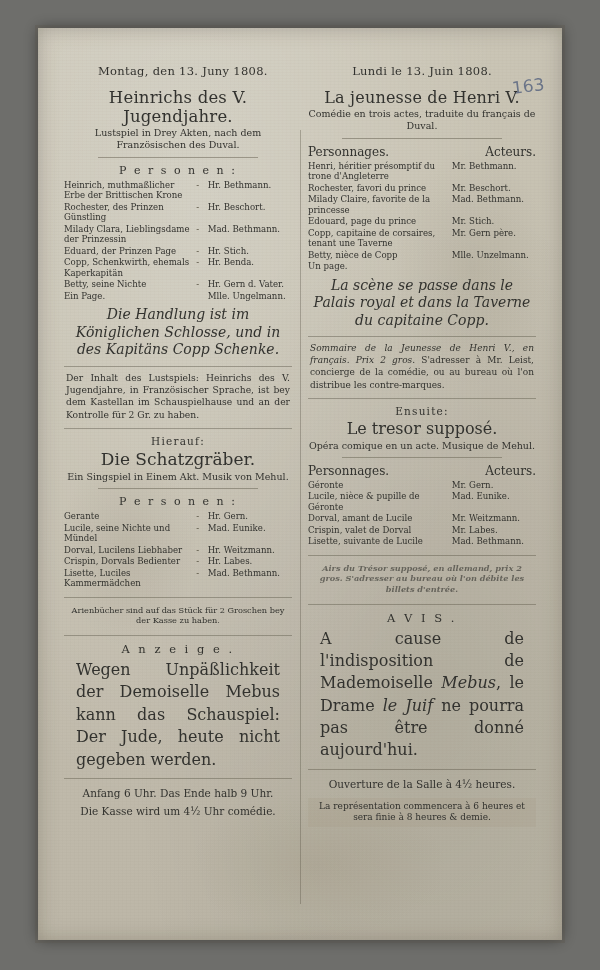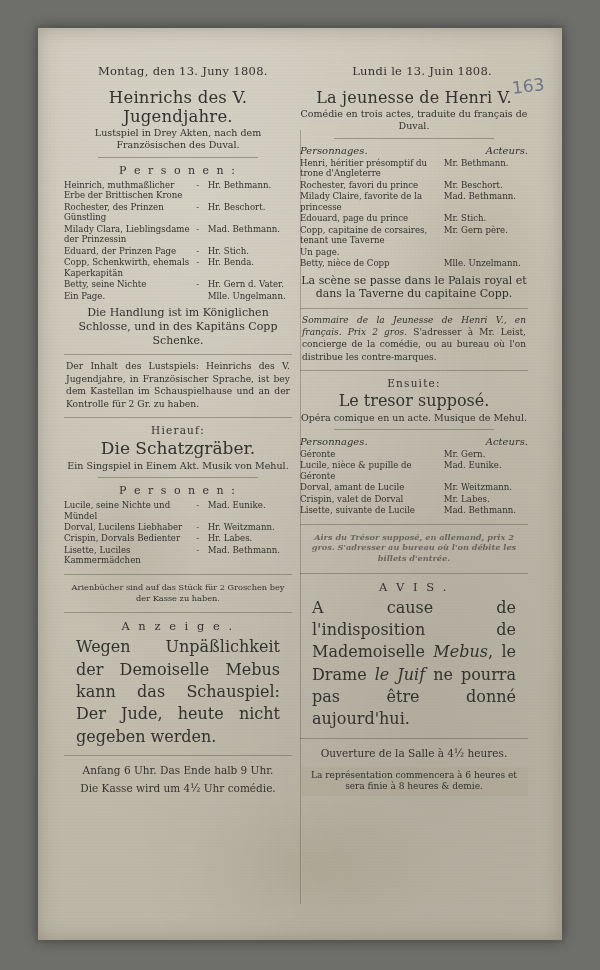--- a/index.html
+++ b/index.html
@@ -95,21 +95,21 @@
   .rule {
     border: 0;
     border-top: 1px solid #6b6656;
     opacity: .55;
     margin: 6px 0;
   }
   .rule.short { width: 70%; margin-left: auto; margin-right: auto; }
 
   .cols {
     display: flex;
-    gap: 8px;
+    gap: 16px;
   }
   .col {
     width: 228px;
     position: relative;
   }
   .col.de { font-family: "DejaVu Serif", serif; }
   .col.fr { font-family: "DejaVu Serif", serif; }
 
   .divider {
     position: absolute;
@@ -136,39 +136,39 @@
   }
   .sec-head {
     text-align: center;
     font-size: 11px;
     letter-spacing: 2px;
     margin: 5px 0 3px 0;
   }
   .roles-head {
     display: flex;
     justify-content: space-between;
-    font-size: 10px;
-    font-style: italic;
+    font-size: 12px;
     margin-bottom: 2px;
   }
   table.cast {
     width: 100%;
     border-collapse: collapse;
     font-size: 8.6px;
     line-height: 1.22;
   }
   table.cast td {
     vertical-align: top;
     padding: 0 0 1px 0;
   }
   td.role { width: 58%; }
   td.dots { width: 5%; color: #55503f; }
   td.actor { width: 37%; }
   .note {
-    font-size: 11px;
+    font-size: 14px;
+    font-style: italic;
     text-align: center;
     line-height: 1.25;
     margin-top: 4px;
   }
   .para {
     font-size: 9px;
     line-height: 1.35;
     text-align: justify;
     margin: 4px 2px 0 2px;
   }
@@ -321,20 +321,25 @@
           <h2 class="piece">Die Schatzgräber.</h2>
           <div class="piece-sub">Ein Singspiel in Einem Akt.   Musik von Mehul.</div>
 
           <hr class="rule short">
 
           <div class="sec-head">P e r s o n e n :</div>
 
           <table class="cast">
             <tbody>
               <tr>
+                <td class="role">Gerante</td>
+                <td class="dots">-</td>
+                <td class="actor">Hr. Gern.</td>
+              </tr>
+              <tr>
                 <td class="role">Lucile, seine Nichte und Mündel</td>
                 <td class="dots">-</td>
                 <td class="actor">Mad. Eunike.</td>
               </tr>
               <tr>
                 <td class="role">Dorval, Lucilens Liebhaber</td>
                 <td class="dots">-</td>
                 <td class="actor">Hr. Weitzmann.</td>
               </tr>
               <tr>
@@ -400,28 +405,28 @@
                 <td class="role">Edouard, page du prince</td>
                 <td class="dots"></td>
                 <td class="actor">Mr. Stich.</td>
               </tr>
               <tr>
                 <td class="role">Copp, capitaine de corsaires, tenant une Taverne</td>
                 <td class="dots"></td>
                 <td class="actor">Mr. Gern père.</td>
               </tr>
               <tr>
+                <td class="role">Betty, nièce de Copp</td>
+                <td class="dots"></td>
+                <td class="actor">Mlle. Unzelmann.</td>
+              </tr>
+              <tr>
                 <td class="role">Un page.</td>
                 <td class="dots"></td>
                 <td class="actor"></td>
-              </tr>
-              <tr>
-                <td class="role">Betty, nièce de Copp</td>
-                <td class="dots"></td>
-                <td class="actor">Mlle. Unzelmann.</td>
               </tr>
             </tbody>
           </table>
 
           <div class="note">La scène se passe dans le Palais royal et dans la Taverne du capitaine Copp.</div>
 
           <hr class="hr-thin">
 
           <div class="para fr">
             <span>Sommaire de la Jeunesse de Henri V., en français. Prix 2 gros.</span>

